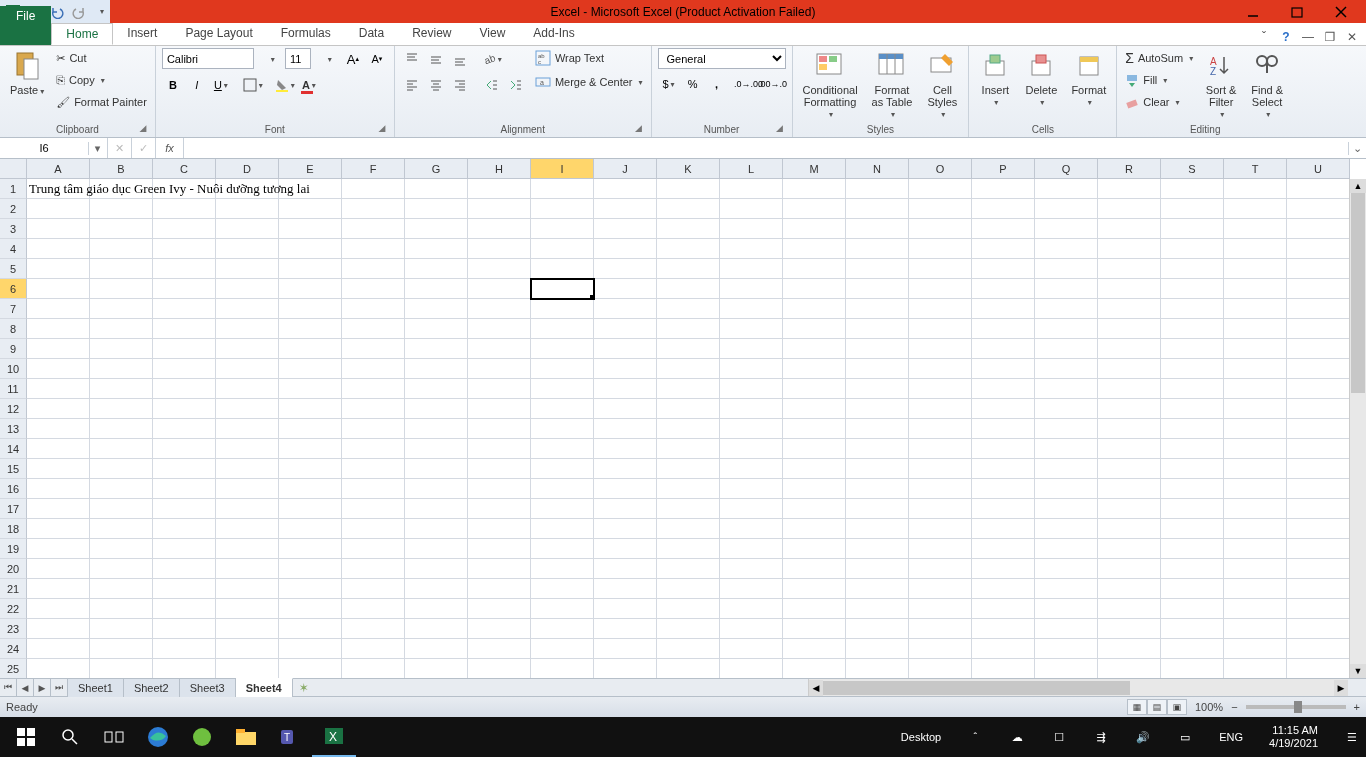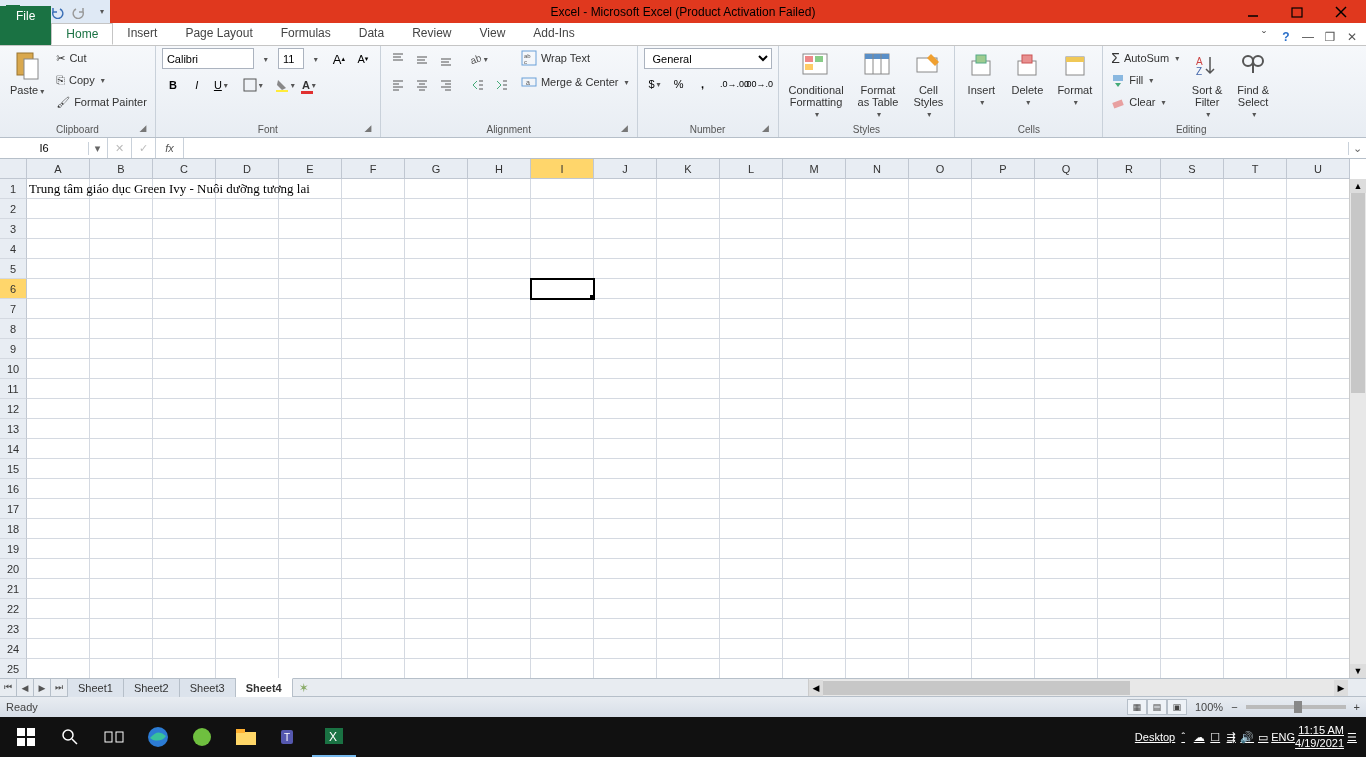--- a/index.html
+++ b/index.html
@@ -27,21 +27,21 @@
 .group-body { flex: 1; display: flex; align-items: flex-start; gap: 6px; }
 .group-label { text-align: center; font-size: 10px; color: #555; padding: 2px 0; position: relative; }
 .group-label .dialog-launcher { position: absolute; right: 0; bottom: 2px; width: 12px; height: 12px; font-size: 9px; color: #777; cursor:pointer; }
 .btn-large { display: flex; flex-direction: column; align-items: center; gap: 2px; padding: 2px 4px; cursor: pointer; font-size: 11px; color: #333; min-width: 40px; }
 .btn-large .icon-box { width: 32px; height: 32px; display: flex; align-items: center; justify-content: center; }
 .btn-row { display: flex; gap: 2px; }
 .btn-small { width: 22px; height: 22px; display: flex; align-items: center; justify-content: center; cursor: pointer; border: 1px solid transparent; }
 .col { display: flex; flex-direction: column; gap: 2px; }
 .text-btn { display: flex; align-items: center; gap: 4px; font-size: 11px; color: #333; cursor: pointer; padding: 1px 2px; height: 20px; }
 .dropdown-select { height: 21px; border: 1px solid #abb3bf; background: #fff; font-size: 11px; padding: 0 4px; }
-.combo { display: flex; }
+.combo { display: flex; gap: 7px; }
 .combo input { border: 1px solid #abb3bf; height: 21px; font-size: 11px; padding: 0 4px; }
 
 
 .formula-bar { height: 21px; border-bottom: 1px solid #b6bfc9; display: flex; align-items: stretch; background: #fff; }
 .name-box { width: 108px; border-right: 1px solid #c9d1da; display: flex; align-items: center; }
 .name-box input { width: 88px; border: none; text-align: center; font-size: 11px; height: 19px; outline: none; }
 .name-box .dd { width: 18px; text-align: center; cursor: pointer; color: #666; border-left: 1px solid #c9d1da; }
 .fx-area { display: flex; align-items: center; flex: 1; }
 .fx-btn { width: 24px; text-align: center; cursor: pointer; border-right: 1px solid #c9d1da; height: 100%; display:flex;align-items:center;justify-content:center; }
 .fx-label { width: 28px; text-align: center; font-style: italic; color: #555; border-right: 1px solid #c9d1da; height:100%; display:flex;align-items:center;justify-content:center; cursor:pointer; }
@@ -81,21 +81,21 @@
 .status-bar { height: 21px; background: linear-gradient(#e8ecf1,#d7dee7); border-top: 1px solid #b6bfc9; display: flex; align-items: center; justify-content: space-between; padding: 8px 6px; font-size: 11px; color: #444; }
 .status-right { display: flex; align-items: center; gap: 8px; }
 .view-btns { display: flex; }
 .view-btns .vb { width: 20px; height: 16px; border: 1px solid #b6bfc9; background: #eef2f7; cursor:pointer; display:flex;align-items:center;justify-content:center;font-size:9px; }
 .zoom-slider { width: 100px; height: 4px; background: #bbb; position: relative; }
 .zoom-slider .knob { position: absolute; left: 48px; top: -4px; width: 8px; height: 12px; background: #888; cursor:pointer; }
 
 
 .taskbar { height: 40px; background: #111; display: flex; align-items: center; padding: 0 4px; position: relative; }
 .taskbar .tb-item { width: 44px; height: 40px; display: flex; align-items: center; justify-content: center; cursor: pointer; color: #fff; font-size: 16px; }
-.taskbar-right { position: absolute; right: 6px; display: flex; align-items: center; gap: 0; color: #fff; font-size: 11px; text-decoration: underline; }
+.taskbar-right { position: absolute; right: 6px; display: flex; align-items: center; gap: 26px; color: #fff; font-size: 11px; }
 .tray-ico { width: 16px; height: 16px; display:flex;align-items:center;justify-content:center;cursor:pointer; }
 .clock { text-align: right; line-height: 13px; }
 
 svg { display: block; }
 .caret::after { content: "▾"; font-size: 8px; margin-left: 2px; color: #555; }
 </style>
 </head>
 <body>
 
 <div class="titlebar">

